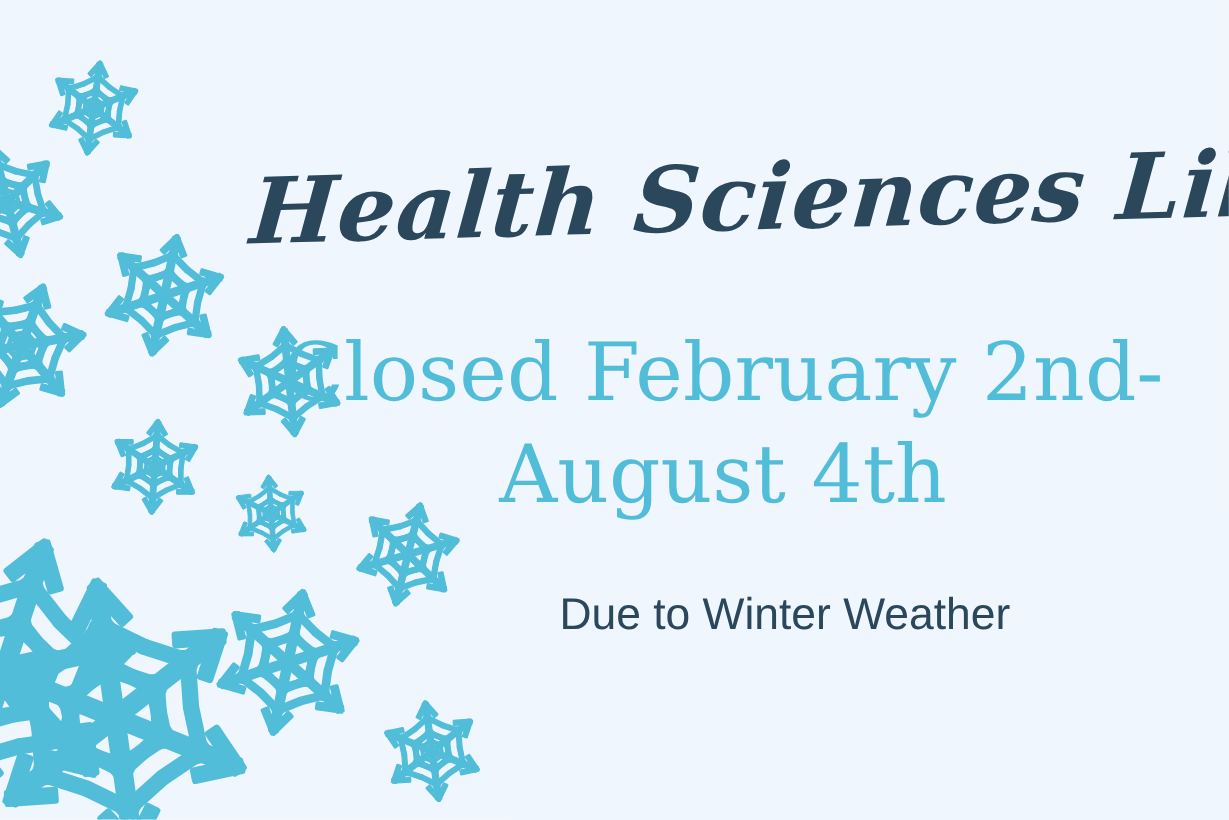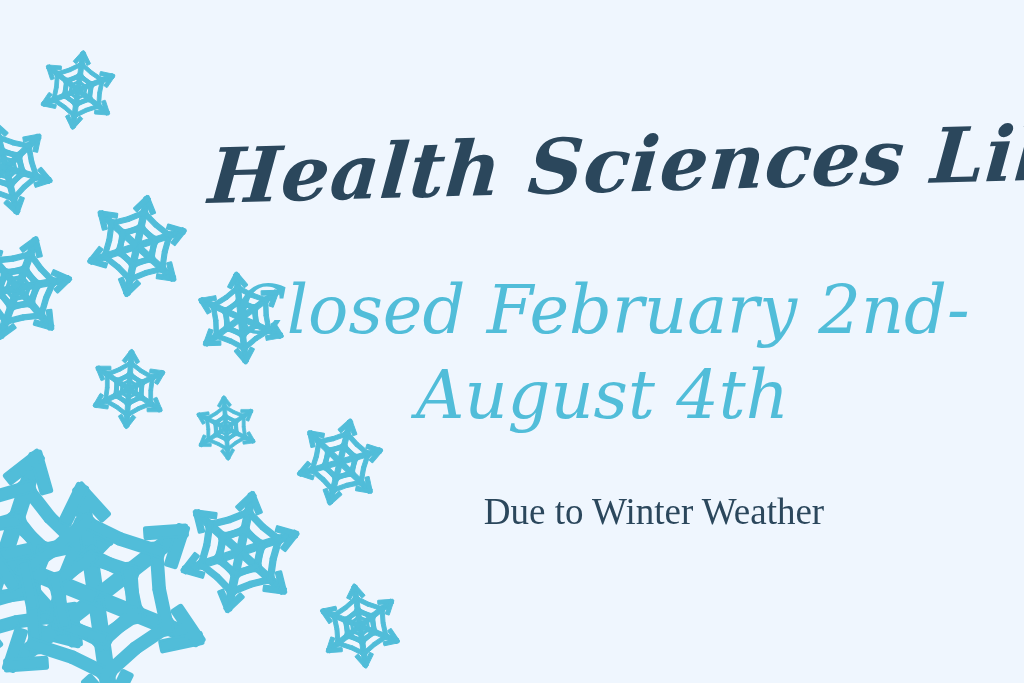--- a/index.html
+++ b/index.html
@@ -47,35 +47,34 @@
     transform: skewX(-6deg) rotate(-1.6deg);
     white-space: nowrap;
   }
   .subhead {
     position: absolute;
     left: 230px;
     top: 268px;
     width: 745px;
     text-align: center;
     font-family: "DejaVu Serif", serif;
-    font-style: italic;
     font-size: 67px;
     line-height: 1.27;
     color: #51bdd9;
   }
   .subhead .ln2 {
     display: block;
   }
   .footnote {
     position: absolute;
     left: 330px;
     top: 492px;
     width: 648px;
     text-align: center;
-    font-family: Liberation Serif, serif;
+    font-family: Liberation Sans, sans-serif;
     font-size: 37px;
     line-height: 1.1;
     color: #2b475c;
   }
 </style>
 </head>
 <body>
 
 <div id="poster" style="background: rgb(239, 246, 254);">
 

